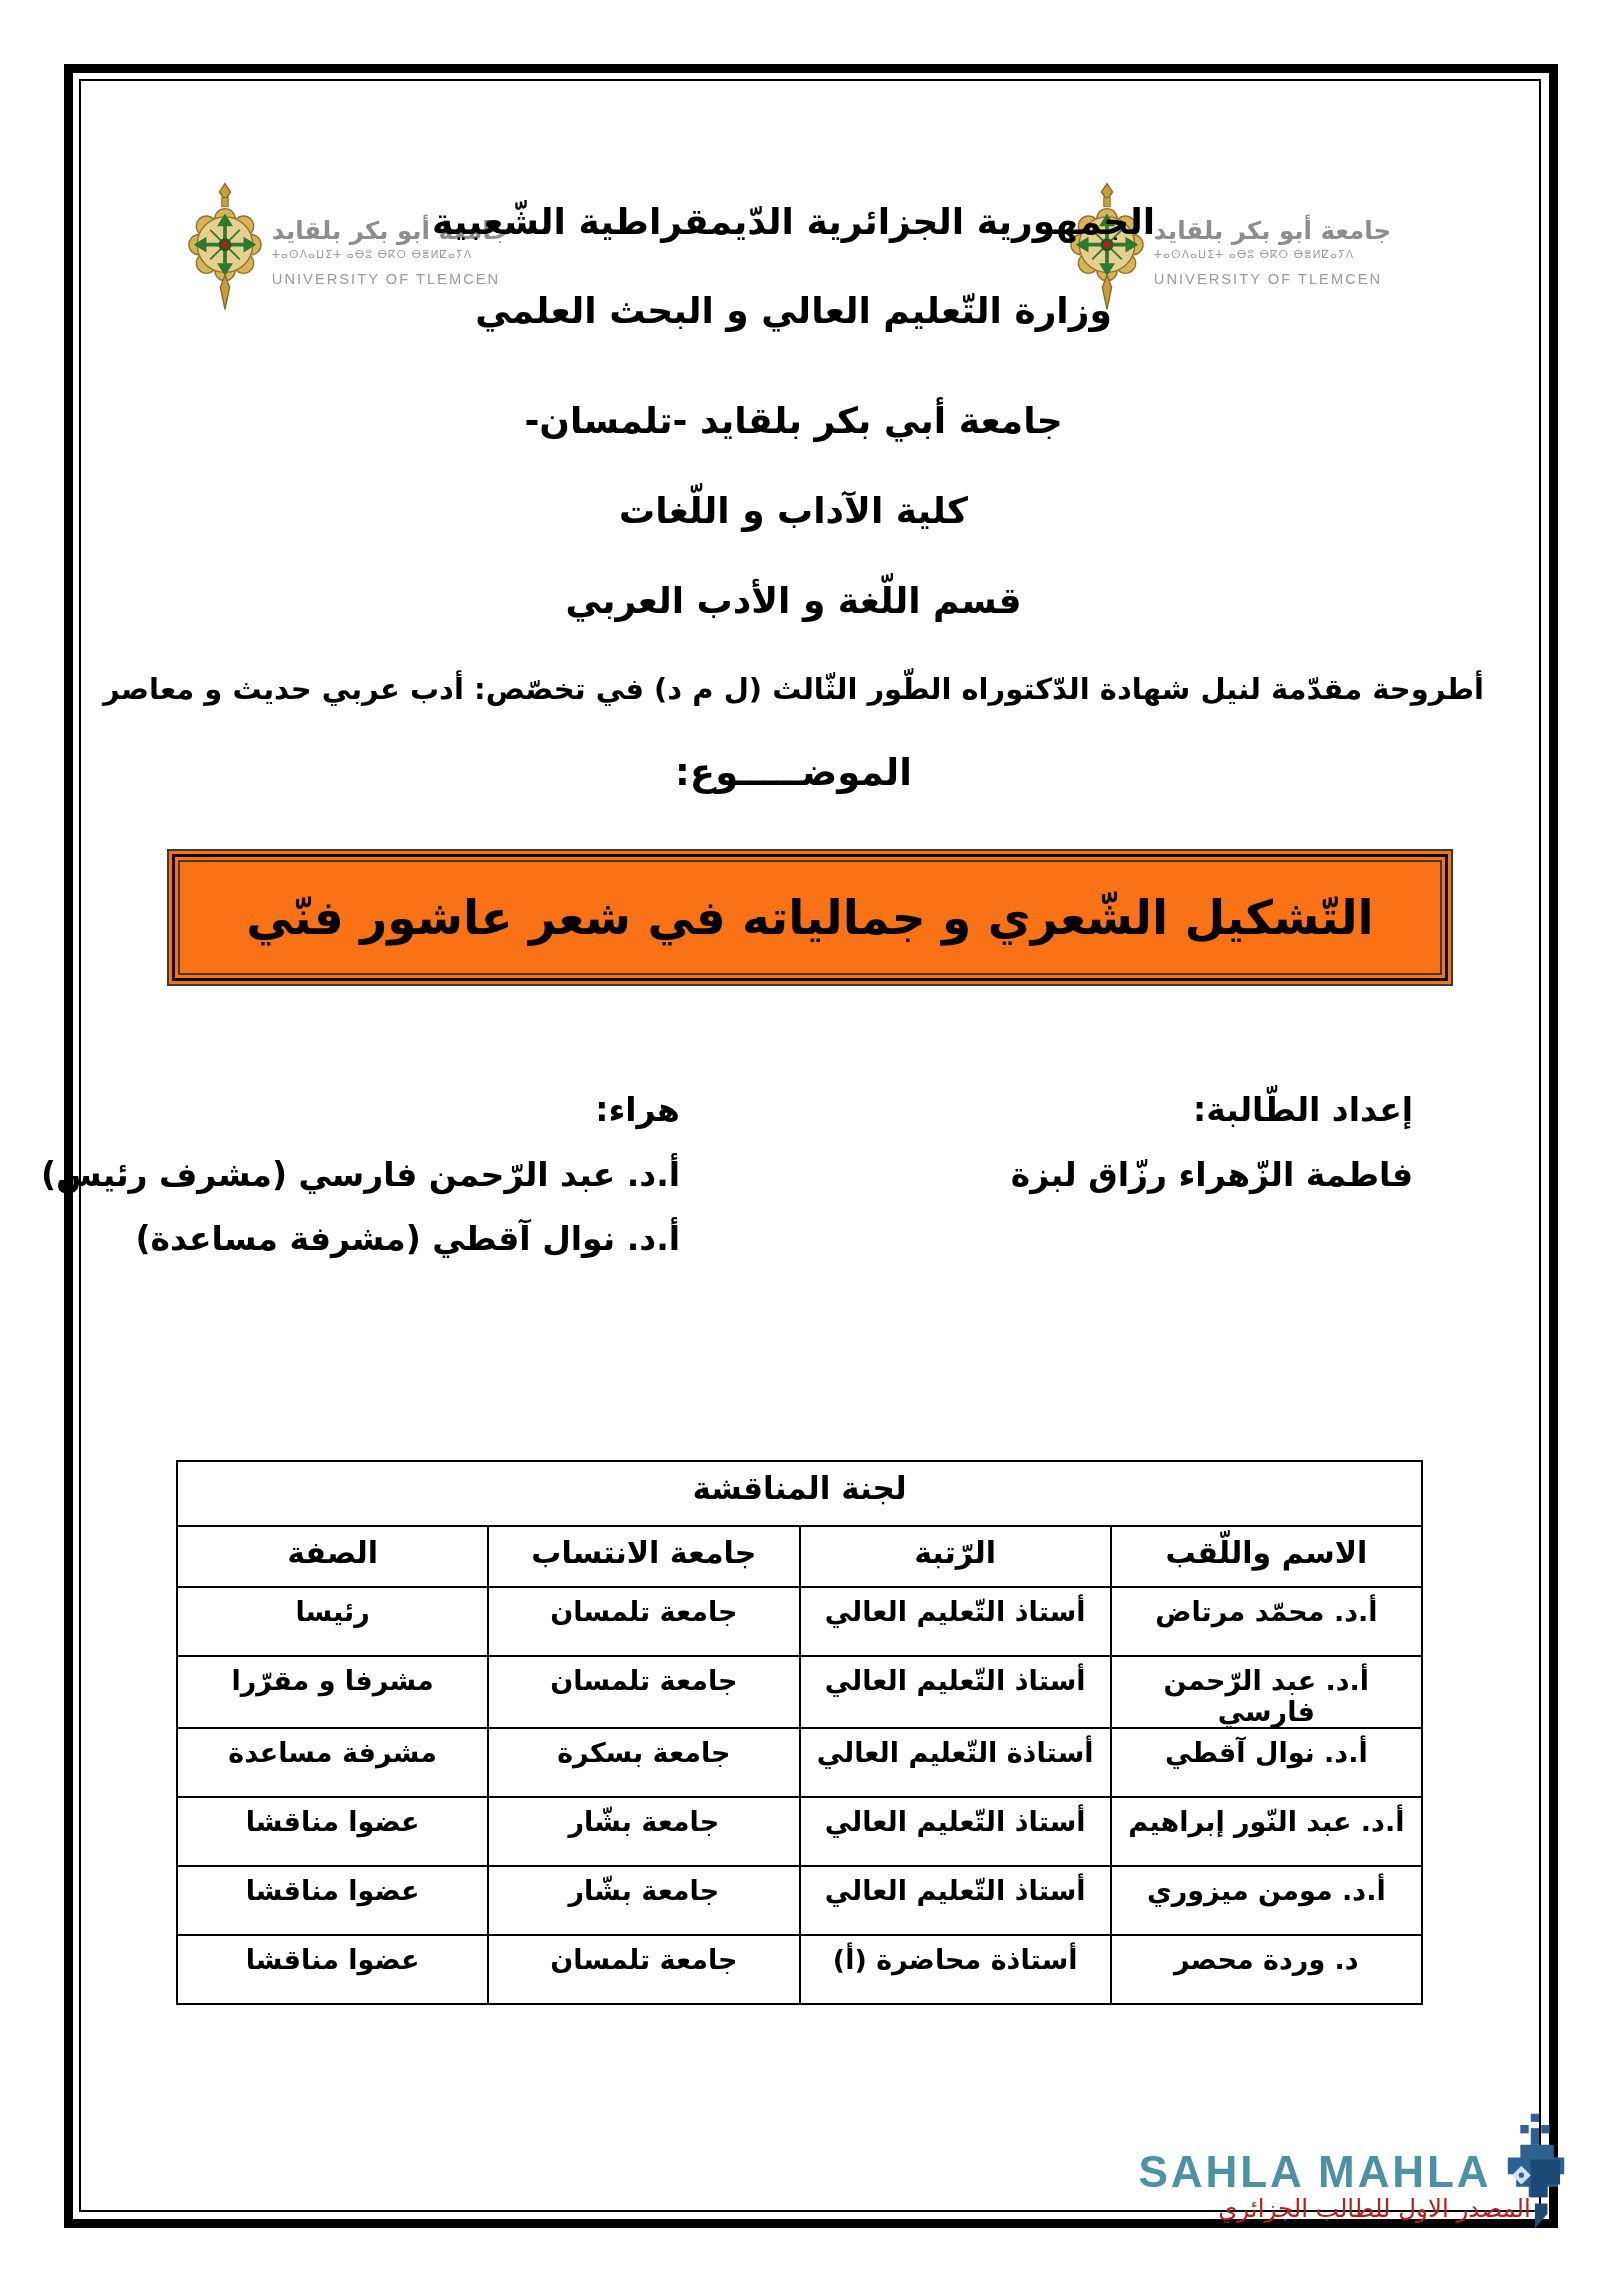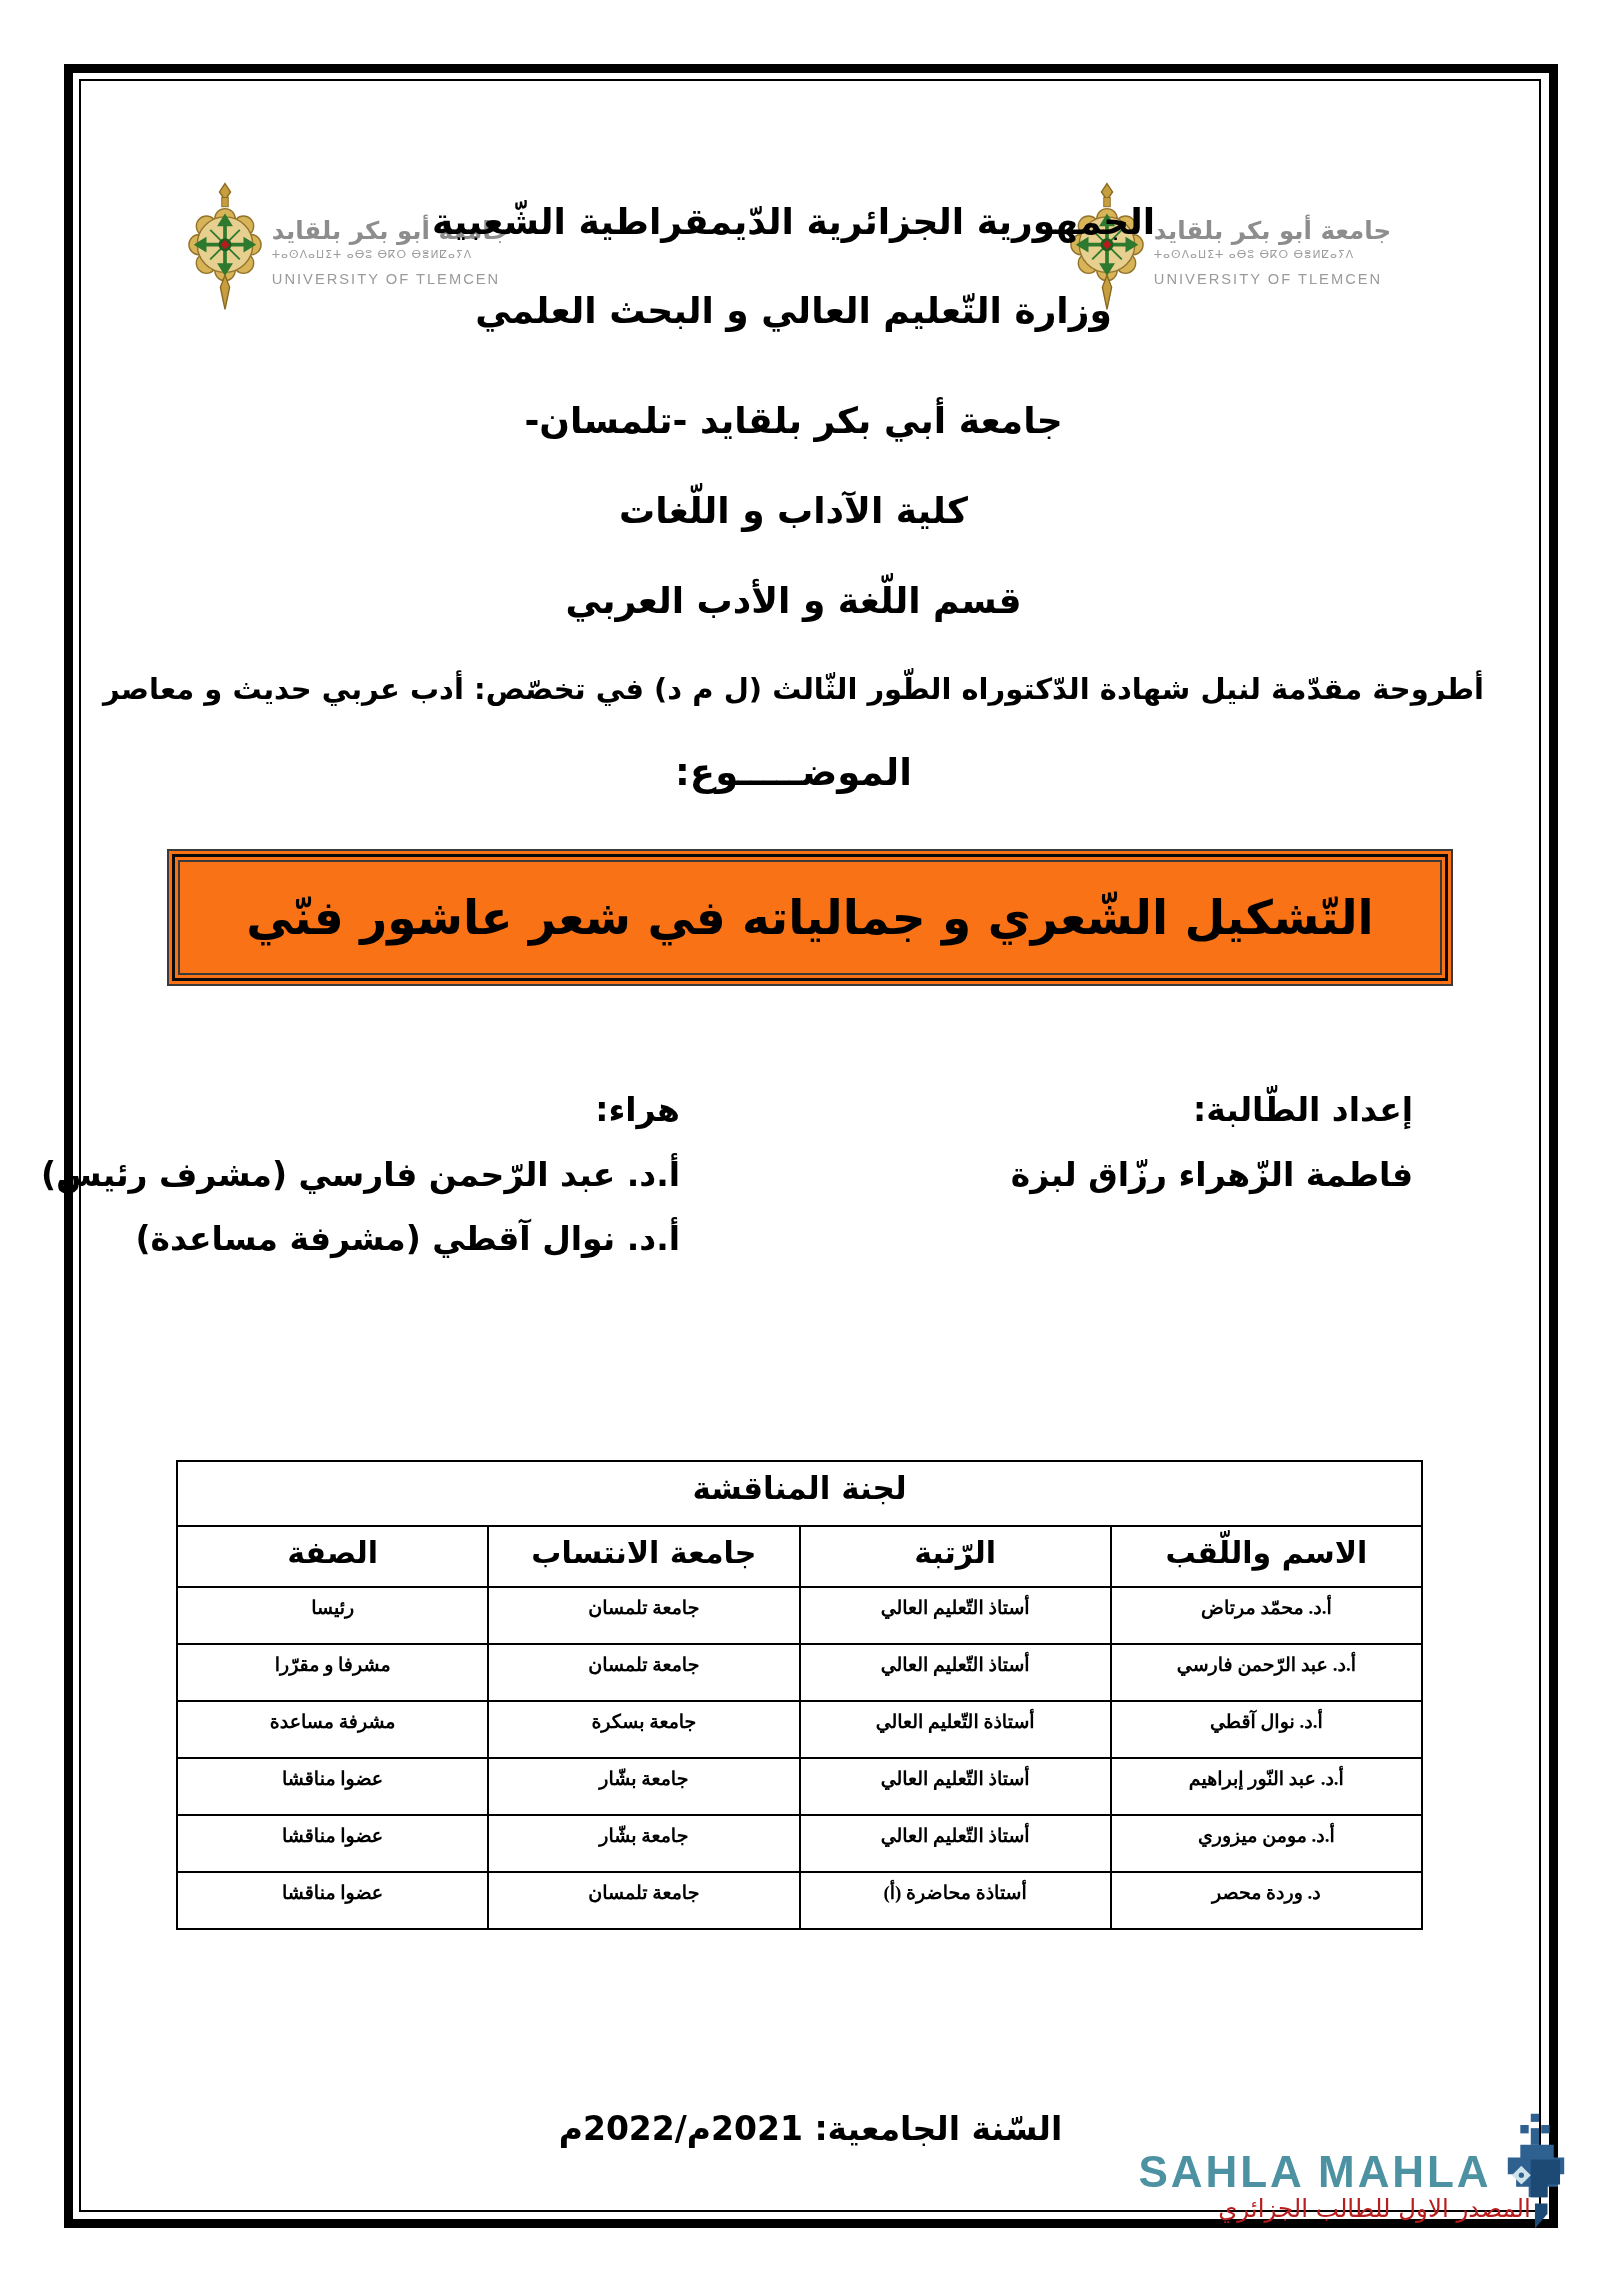--- a/index.html
+++ b/index.html
@@ -50,21 +50,21 @@
   .sup-2      { top:1219px; right:941px; font-size:33px; }
   
   table.committee { position:absolute; left:176px; top:1460px; width:1247px;
     border-collapse:collapse; table-layout:fixed; }
   table.committee td, table.committee th {
     border:2px solid #000; text-align:center; vertical-align:top;
     font-weight:bold; padding-top:7.8px; overflow:hidden; }
   table.committee { border:2.9px solid #000; }
   td.t-title  { font-size:31px; height:65px; border-bottom:2.9px solid #000; }
   tr.t-head th { font-size:30px; height:61px; border-bottom:2.9px solid #000; }
-  tr.t-row td  { font-size:19px; height:57px;font-family:Liberation Serif, serif; }
+  tr.t-row td  { font-size:27px; height:69px; }
   
   .year { position:absolute; left:0; top:2109px; width:1621px; text-align:center;
     font-size:33px; font-weight:bold; }
   
   .wm-brand { position:absolute; left:1129px; top:2147px; width:372px;
     font-family:"Liberation Sans", sans-serif; font-size:44px; font-weight:700;
     letter-spacing:2.9px; color:#4d92a2; text-align:center; white-space:nowrap; }
   .wm-tagline { position:absolute; left:1192px; top:2194px; width:365px; text-align:center;
     font-size:24.5px; color:#b91c1c; white-space:nowrap; }
   .wm-emblem { position:absolute; left:1498px; top:2113px; width:76px; height:116px; z-index:5; }
@@ -215,21 +215,20 @@
     </tr>
     <tr class="t-row">
       <td>د. وردة محصر</td>
       <td>أستاذة محاضرة (أ)</td>
       <td>جامعة تلمسان</td>
       <td>عضوا مناقشا</td>
     </tr>
     </tbody>
   </table>
 
-  <div class="year">السّنة الجامعية: 2021م/2022م</div>
 
   <div class="wm-brand">SAHLA MAHLA</div>
   <div class="wm-tagline">المصدر الاول للطالب الجزائري</div>
   <svg class="wm-emblem" viewBox="0 0 78 118" width="76" height="116">
       <use href="#sahla-emblem"></use>
     </svg>
 
 </div>
 
 

